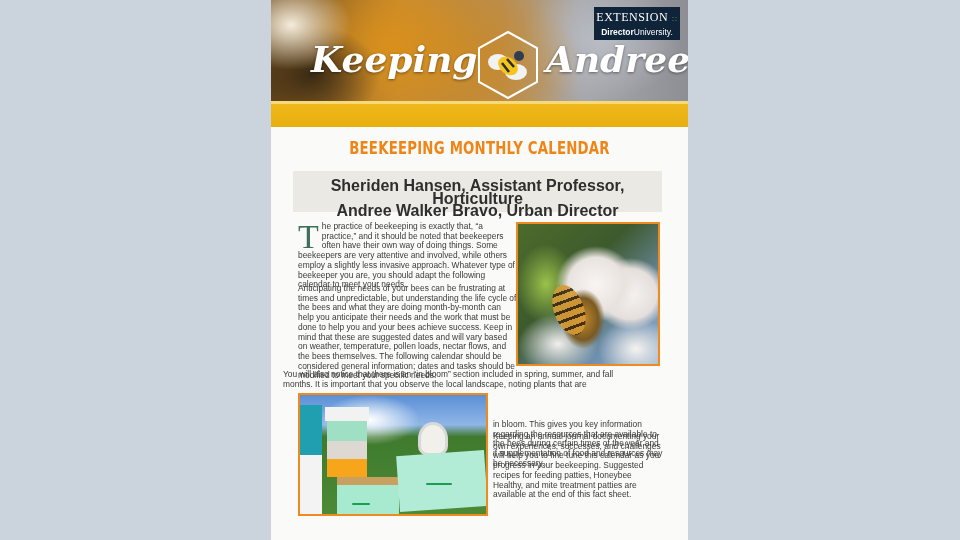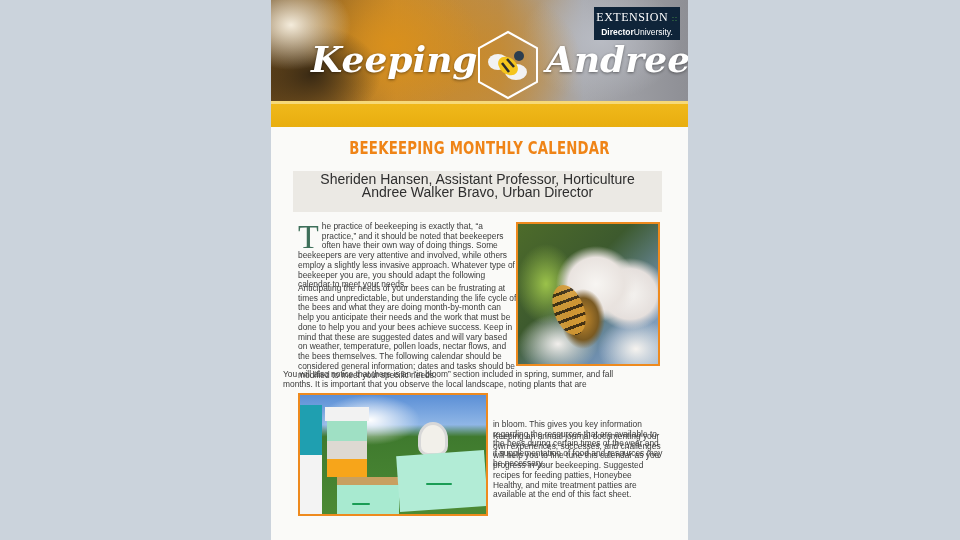--- a/index.html
+++ b/index.html
@@ -47,22 +47,22 @@
     .ext-logo .usu b { font-weight: bold; }
 
     .doc-title {
       position: absolute; left: 0; top: 138px; width: 417px; text-align: center;
       color: #ef8417; font-family: "DejaVu Sans", sans-serif; font-weight: bold;
       font-size: 17px; transform: scaleX(0.78); letter-spacing: 0.3px;
     }
     .authors {
       position: absolute; left: 22px; top: 171px; width: 369px; height: 41px;
       background: #ebe9e4; text-align: center;
-      font-family: "Liberation Sans", sans-serif; font-weight: normal; font-size: 14px;
-      color: #2e2e2e; line-height: 12.5px; padding-top: 2px; box-sizing: border-box;
+      font-family: "Liberation Sans", sans-serif; font-weight: bold; font-size: 16px;
+      color: #2e2e2e; line-height: 12.5px; padding-top: 9px; box-sizing: border-box;
     }
     .text {
       position: absolute; font-family: "Liberation Sans", sans-serif; font-size: 8.4px;
       line-height: 9.7px; color: #3a3a3a;
     }
     .p1 { left: 27px; top: 222px; width: 220px; }
     .dropcap {
       float: left; font-family: "Liberation Serif", serif; color: #3e6f5a;
       font-size: 34px; line-height: 28px; margin: 1px 3px 0 0; height: 28px;
     }

